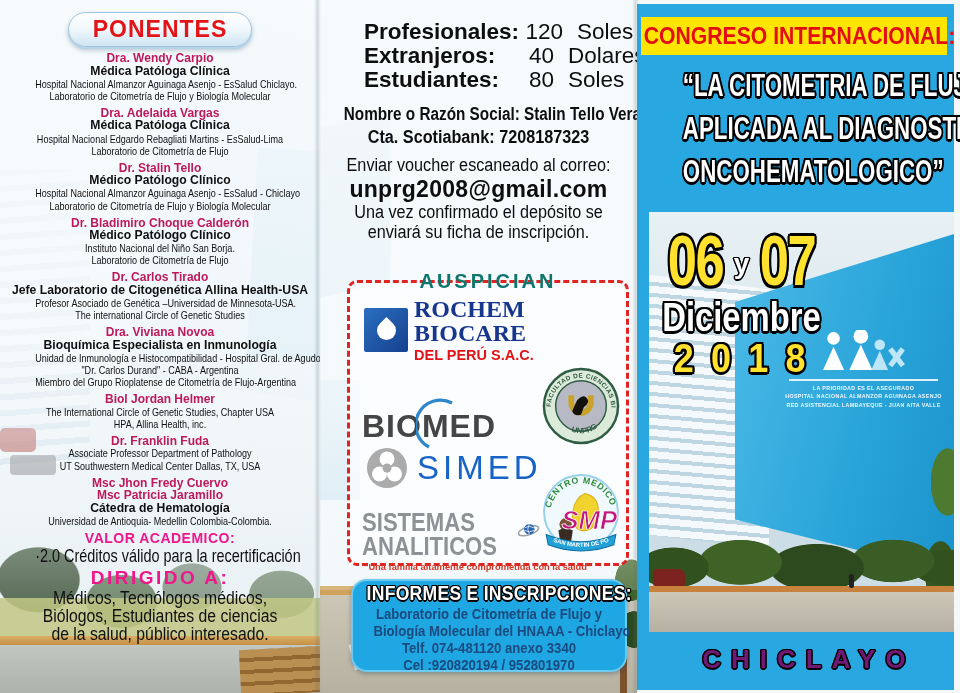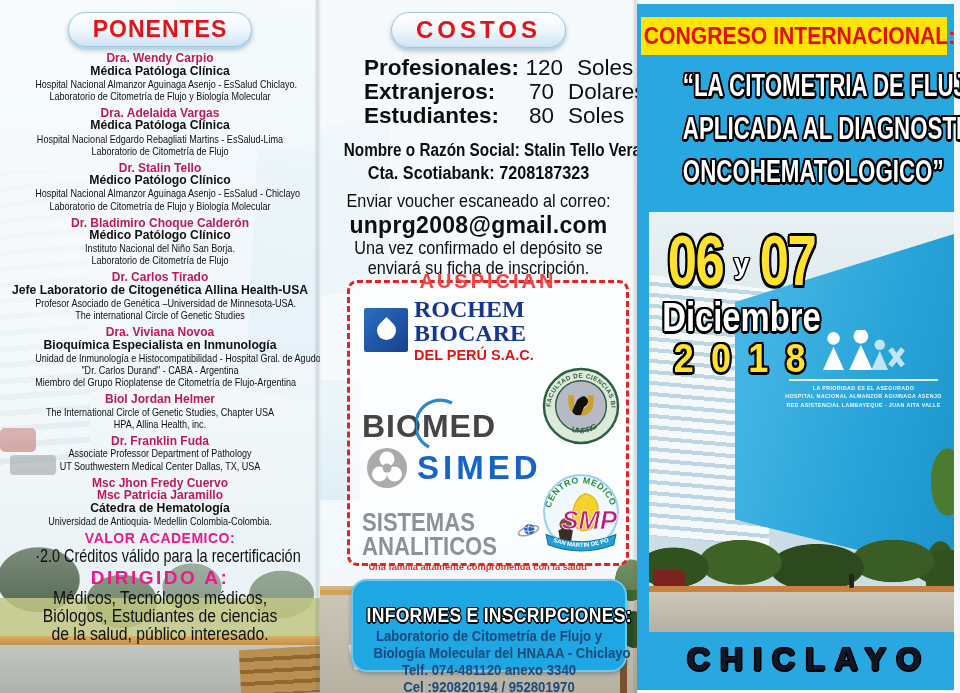--- a/index.html
+++ b/index.html
@@ -77,41 +77,41 @@
   .price-label{flex:0 0 146px;font-weight:bold}
   .price-amount{flex:0 0 44px;text-align:right}
   .price-cur{margin-left:14px}
   .pay{margin-top:11px;font-weight:bold;font-size:18px;line-height:1.25}
   .vou{margin-top:7px;font-size:18px;line-height:1.13}
   .vou-mail{font-size:23px;font-weight:bold;letter-spacing:.3px;line-height:1.15}
 
   .ausp{position:absolute;left:27px;top:280px;width:282px;height:286px;z-index:12;
     border:3px dashed #e02424;border-radius:10px;background:rgba(255,255,255,.62)}
   .ausp-head{position:absolute;top:-13px;left:0;right:0;text-align:center;font-weight:bold;
-    font-size:20px;color:#ef4444;letter-spacing:3px}
+    font-size:20px;color:#0f766e;letter-spacing:3px}
   .rochem{display:flex;align-items:center;gap:6px;padding:14px 8px 0 14px;text-align:left}
   .rochem-sq{flex:0 0 44px;height:44px;background:linear-gradient(135deg,#2a6fc0,#17408f);
     display:flex;align-items:center;justify-content:center;border-radius:2px}
   .drop{width:19px;height:19px;background:#fff;border-radius:0 50% 50% 50%;transform:rotate(45deg)}
   .rochem-name{font-family:"Liberation Serif",serif;font-weight:bold;font-size:24px;color:#17378f;line-height:1}
   .rochem-sub{color:#e31417;font-weight:bold;font-size:14.5px;margin-top:2px}
   .row2{display:flex;justify-content:space-between;align-items:flex-end;padding:4px 6px 0 12px}
   .biomed{position:relative;font-size:32px;font-weight:bold;color:#454545;letter-spacing:1px}
   .bio-arc{position:absolute;left:54px;top:-10px}
   .row3{display:flex;align-items:center;gap:9px;padding:2px 0 0 16px;text-align:left}
-  .simed-txt{font-size:33px;font-weight:bold;color:#1763c6;letter-spacing:4px}
+  .simed-txt{font-size:33px;font-weight:normal;color:#1763c6;letter-spacing:4px}
   .row4{display:flex;align-items:flex-end;padding:0 4px 0 12px}
   .sys{text-align:left;font-size:26px;font-weight:bold;color:#8d9296;line-height:.92}
   .sys>div{transform:scaleX(.85);transform-origin:0 50%;white-space:nowrap}
   .globe{margin:0 0 4px -4px}
   .smp-wrap{margin-left:auto;margin-top:-16px}
   .tagline{padding:3px 0 0 14px;text-align:left;font-size:9.3px;font-weight:bold;color:#cf3a28}
 
   .inf{position:absolute;left:31px;top:579px;width:276px;height:93px;z-index:12;text-align:center;
-    background:#1ea7e2;border:2px solid #6cc9ef;border-radius:16px;padding-top:23px;
+    background:#1ea7e2;border:2px solid #6cc9ef;border-radius:16px;padding-top:1px;
     box-shadow:0 2px 4px rgba(30,60,80,.35)}
   .inf-head{font-size:19.5px;font-weight:bold;color:#fff;letter-spacing:.3px;transform:scaleX(.9);transform-origin:center;white-space:nowrap}
   .inf-line{font-size:15.5px;font-weight:bold;color:#1b4a7e;line-height:1.1;transform:scaleX(.85);transform-origin:center;white-space:nowrap}
 
   
   .rp-bg{left:0;top:4px;width:317px;height:686px;background:#29a7e0}
   .banner{left:4px;top:17px;width:306px;height:38px;background:#ffe500;display:flex;align-items:center;justify-content:center;z-index:5}
   .banner-txt{color:#e30e13;font-weight:bold;font-size:23px;white-space:nowrap;transform:scaleX(.92)}
   .quote{left:2px;top:64px;width:313px;text-align:center;z-index:5}
   .quote-line{color:#fff;font-weight:bold;font-size:31px;line-height:43px;transform:scaleX(.72);transform-origin:50% 50%;white-space:nowrap}
@@ -140,21 +140,21 @@
     radial-gradient(ellipse 28px 55px at 55% 75%,#35571f 55%,transparent 57%)}
 
   .dates{left:2px;top:224px;width:205px;text-align:center;z-index:6}
   .d-row1{line-height:74px;height:80px}
   .d-day{display:inline-block;font-size:71px;font-weight:bold;color:#ffe12e;letter-spacing:-2px;transform:scaleX(.74)}
   .d-conj{display:inline-block;font-size:28px;font-weight:bold;color:#fff;margin:0 -4px;vertical-align:12px}
   .d-month{margin-top:-8px;font-size:40px;font-weight:bold;color:#fff;line-height:1.05;transform:scaleX(.82);transform-origin:center;white-space:nowrap}
   .d-year{margin-top:-2px;font-size:40px;font-weight:bold;color:#ffe12e;letter-spacing:4px;line-height:1.1;transform:scaleX(.9);transform-origin:center;white-space:nowrap}
 
   .city{left:17px;top:632px;width:300px;height:55px;background:#29a7e0;display:flex;align-items:center;justify-content:center;z-index:6}
-  .city-txt{color:#0f172a;font-weight:bold;font-size:32px;letter-spacing:10px;padding-left:10px}
+  .city-txt{color:#701a75;font-weight:bold;font-size:26px;letter-spacing:10px;padding-left:10px}
 </style>
 </head>
 <body>
 
 <div class="page">
 
   <section class="panel pl">
     <div class="abs lp-glass"></div>
     <div class="abs lp-sign"></div>
     <div class="abs lp-win"></div>
@@ -251,35 +251,30 @@
     <div class="abs pm-shape1"></div>
     <div class="abs pm-shape2"></div>
     <div class="abs pm-street"></div>
     <div class="abs pm-curb"></div>
     <div class="abs pm-stripe"></div>
     <div class="abs pm-trees"></div>
     <div class="abs pm-trunk"></div>
     <div class="abs pm-wash"></div>
 
     <div class="pm-content">
-      <div class="pill-wrap">
-        <div class="pill">
-          <span class="pill-txt costos">COSTOS</span>
-        </div>
-      </div>
 
       <div class="prices">
         <div class="price-row">
           <span class="price-label">Profesionales:</span>
           <span class="price-amount">120</span>
           <span class="price-cur">Soles</span>
         </div>
         <div class="price-row">
           <span class="price-label">Extranjeros:</span>
-          <span class="price-amount">70</span>
+          <span class="price-amount">40</span>
           <span class="price-cur">Dolares</span>
         </div>
         <div class="price-row">
           <span class="price-label">Estudiantes:</span>
           <span class="price-amount">80</span>
           <span class="price-cur">Soles</span>
         </div>
       </div>
 
       <div class="pay">

